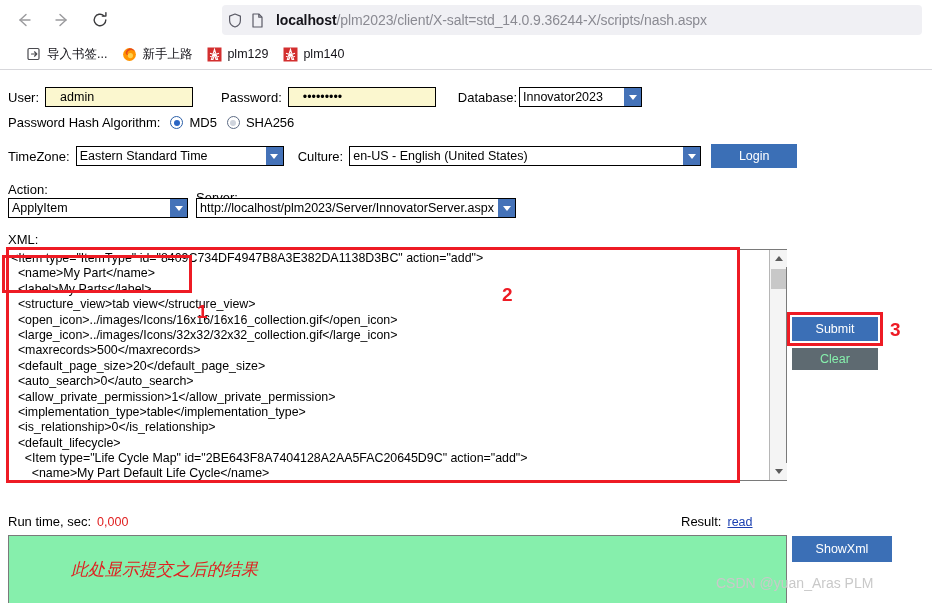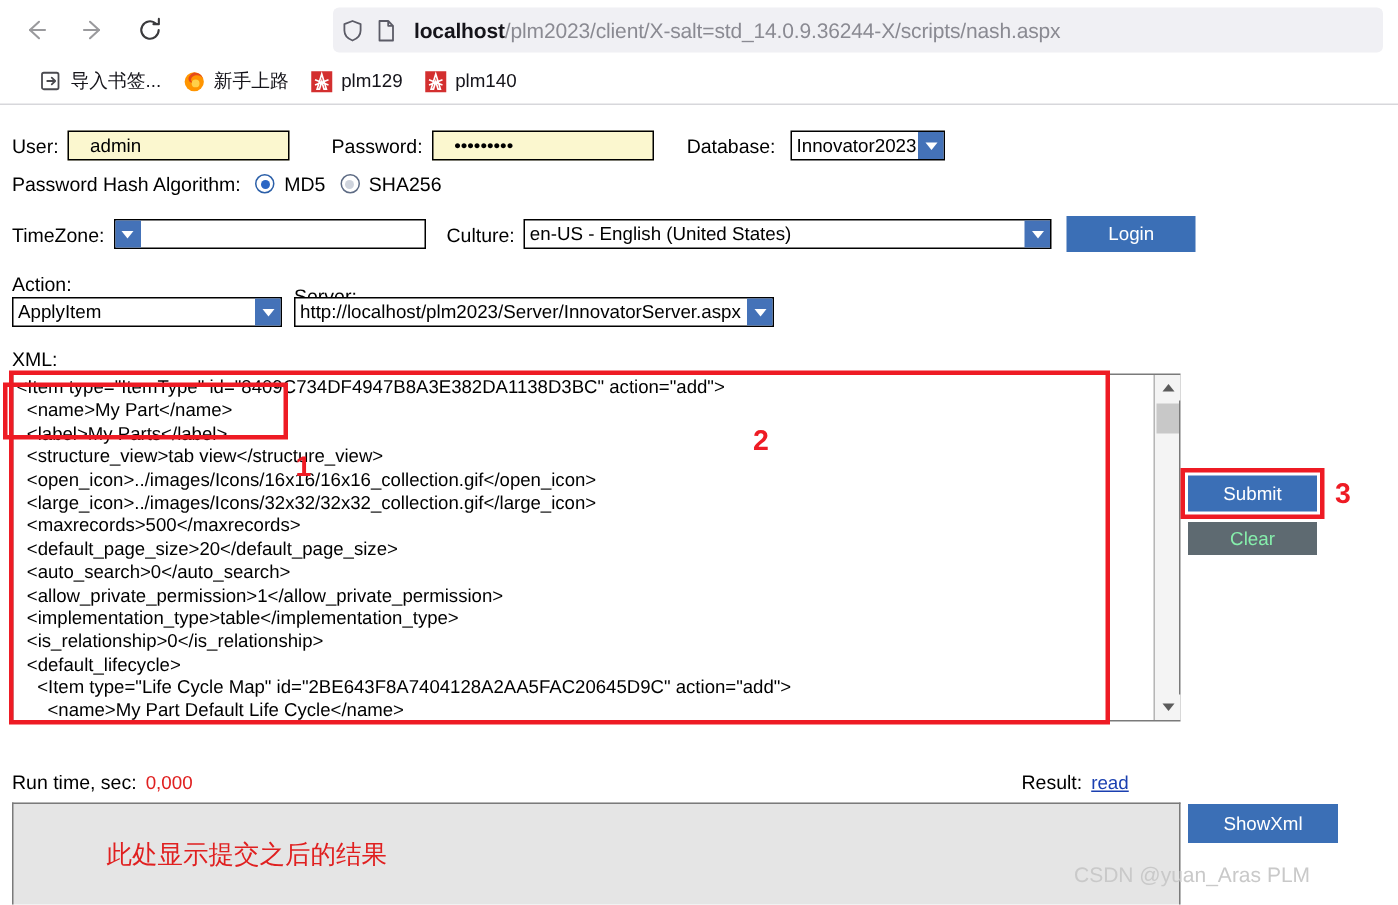--- a/index.html
+++ b/index.html
@@ -264,21 +264,22 @@
   .resultline a {
     color: #1a3fb0;
     text-decoration: underline;
     margin-left: 6px;
   }
   .resultbox {
     position: absolute; left: 8px; top: 465px;
     width: 779px; height: 68px;
     border: 1px solid #7a7a7a;
     border-bottom: none;
-    background: #e5e5e5;
+    background: #86efac;
+    font-style: italic;
   }
   .cn-note {
     position: absolute; left: 62px; top: 22px;
     color: #e02020;
     font-size: 17px;
     font-family: "DejaVu Sans", sans-serif;
     white-space: nowrap;
   }
   .btn-showxml {
     position: absolute; left: 792px; top: 466px;
@@ -406,21 +407,21 @@
 </div>
 
 <div class="page">
 
   <div class="row-login">
     <span class="lbl">User:</span>
     <input class="txtfield" style="width: 148px; margin-left: 6px;" value="admin">
     <span class="lbl" style="margin-left:28px;">Password:</span>
     <input class="txtfield" style="width: 148px; margin-left: 6px;" value="•••••••••">
     <span class="lbl" style="margin-left:22px;">Database:</span>
-    <div class="combo" style="width:103px; margin-left:10px;">
+    <div class="combo" style="width:123px; margin-left:2px;">
       <span class="cv">Innovator2023</span>
       <span class="arrow">
           <i></i>
         </span>
     </div>
   </div>
 
   <div class="row-hash">
     <span class="lbl">Password Hash Algorithm:</span>
     <span class="radio checked">
@@ -429,20 +430,21 @@
     <span class="lbl">MD5</span>
     <span class="radio">
         <i></i>
       </span>
     <span class="lbl">SHA256</span>
   </div>
 
   <div class="row-tz">
     <span class="lbl">TimeZone:</span>
     <div class="combo" style="width:208px; margin-left:6px;">
+      <span class="cv">Eastern Standard Time</span>
       <span class="arrow">
           <i></i>
         </span>
     </div>
     <span class="lbl" style="margin-left:14px;">Culture:</span>
     <div class="combo" style="width:352px; margin-left:6px;">
       <span class="cv">en-US - English (United States)</span>
       <span class="arrow">
           <i></i>
         </span>

